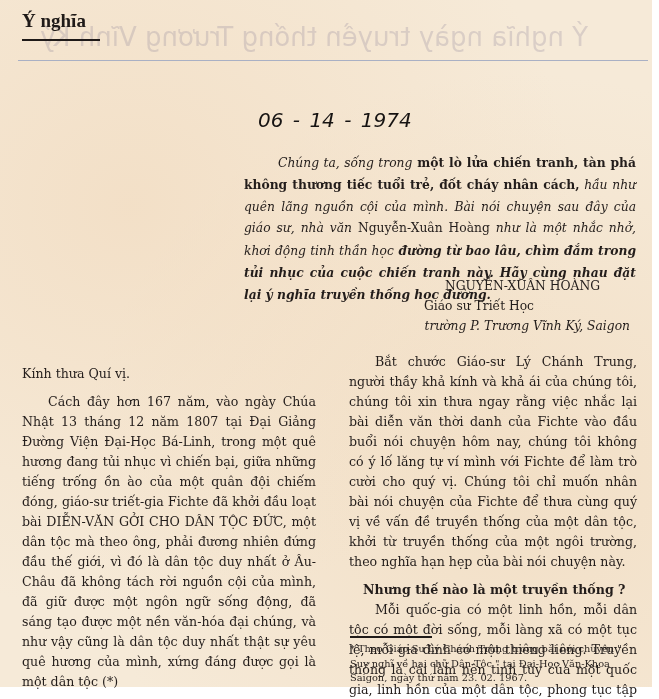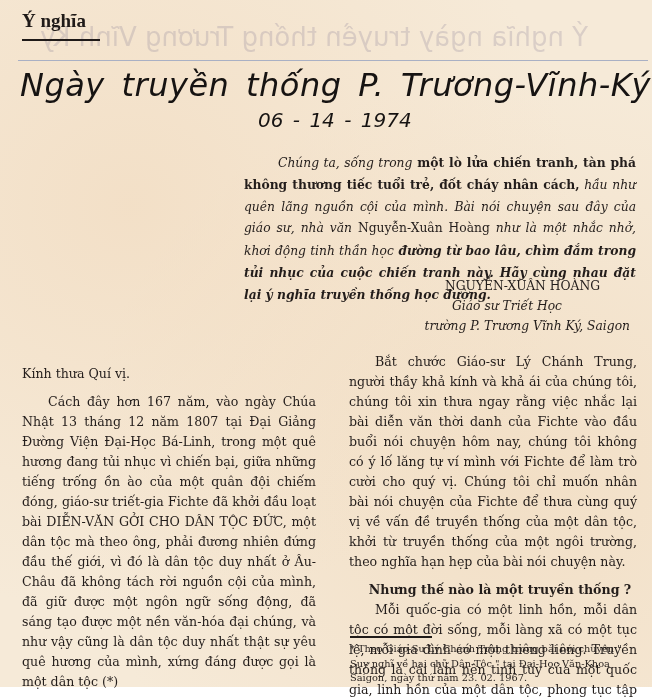--- a/index.html
+++ b/index.html
@@ -98,21 +98,21 @@
     .byline {
       position: absolute;
       right: 22px;
       top: 276px;
       text-align: right;
       font-size: 12.3px;
       line-height: 20px;
       color: #231d1b;
     }
     .byline .name { margin-right: 30px; }
-    .byline .role { font-style: italic; margin-right: 68px; }
+    .byline .role { margin-right: 96px; }
     .byline .school { font-style: italic; }
     .col {
       position: absolute;
       font-size: 12.6px;
       line-height: 20px;
       color: #231d1b;
       text-align: justify;
     }
     .col-left {
       left: 22px;
@@ -123,21 +123,20 @@
       left: 349px;
       top: 352px;
       width: 288px;
     }
     .col p { margin: 0; }
     .indent { text-indent: 26px; }
     .greet { margin: 0; }
     .gap { height: 8px; }
     .subhead {
       font-weight: bold;
-      text-align: center;
       margin: 2px 0 0 0;
       padding-left: 14px;
     }
     .fn-rule {
       position: absolute;
       left: 350px;
       top: 636px;
       width: 82px;
       height: 2px;
       background: #1f1a18;
@@ -157,21 +156,20 @@
 <body>
 
 <div class="page">
 
   <div class="bleed" style="left:40px; top:22px;">Ý nghĩa ngày truyền thống Trương Vĩnh Ký</div>
 
   <div class="section-label">Ý nghĩa</div>
   <div class="section-underline"></div>
   <div class="rule"></div>
 
-  <div class="title">Ngày truyền thống P. Trương-Vĩnh-Ký</div>
   <div class="date">06 - 14 - 1974</div>
 
   <div class="intro"><i>Chúng ta, sống trong</i><b> một lò lửa chiến tranh, tàn phá không thương tiếc tuổi trẻ, đốt cháy nhân cách,</b><i> hầu như quên lãng nguồn cội của mình. Bài nói chuyện sau đây của giáo sư, nhà văn</i><span> Nguyễn-Xuân Hoàng</span><i> như là một nhắc nhở, khơi động tinh thần học</i><b><i> đường từ bao lâu, chìm đắm trong tủi nhục của cuộc chiến tranh này. Hãy cùng nhau đặt lại ý nghĩa truyền thống học đường.</i></b></div>
 
   <div class="byline">
     <div class="name">NGUYỄN-XUÂN HOÀNG</div>
     <div class="role">Giáo sư Triết Học</div>
     <div class="school">trường P. Trương Vĩnh Ký, Saigon</div>
   </div>
 

